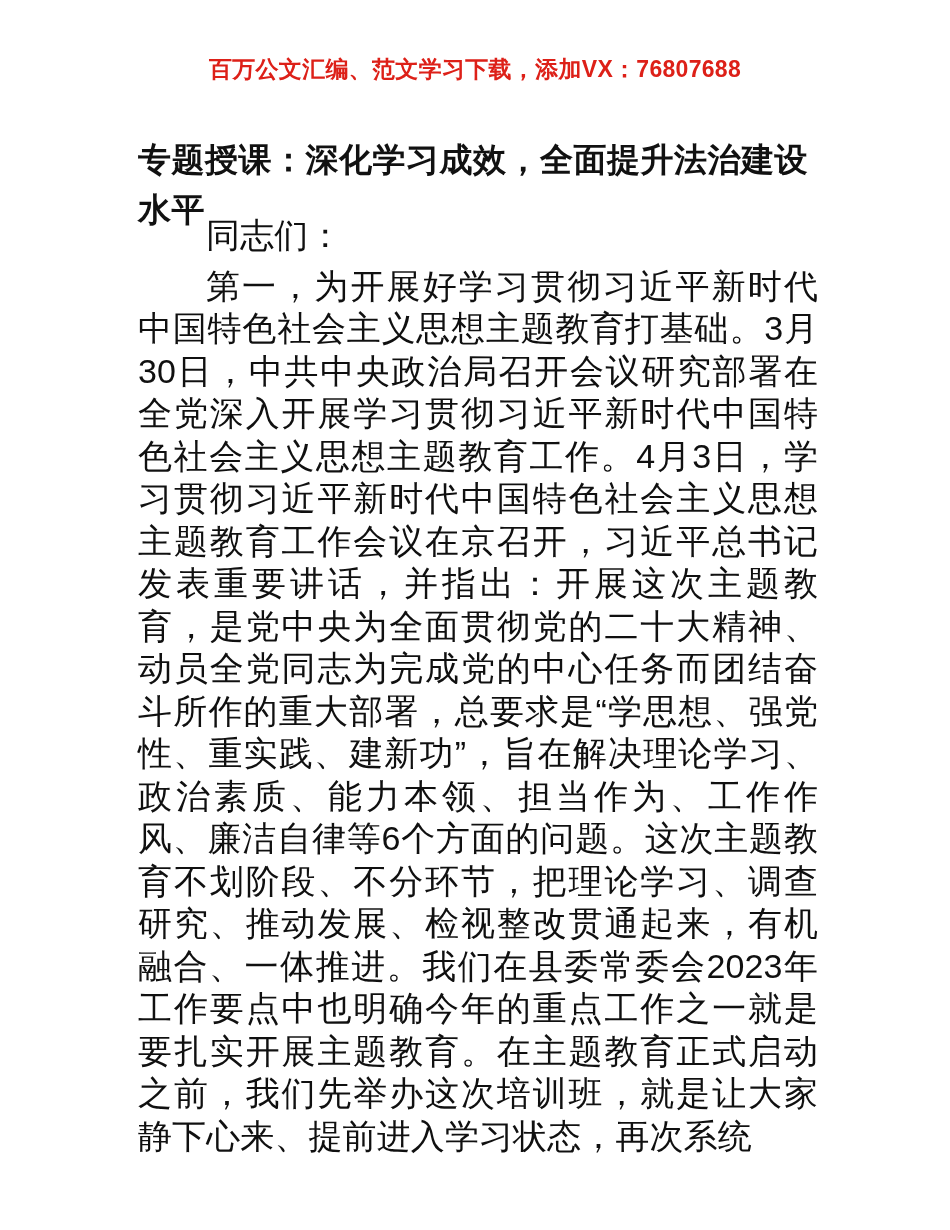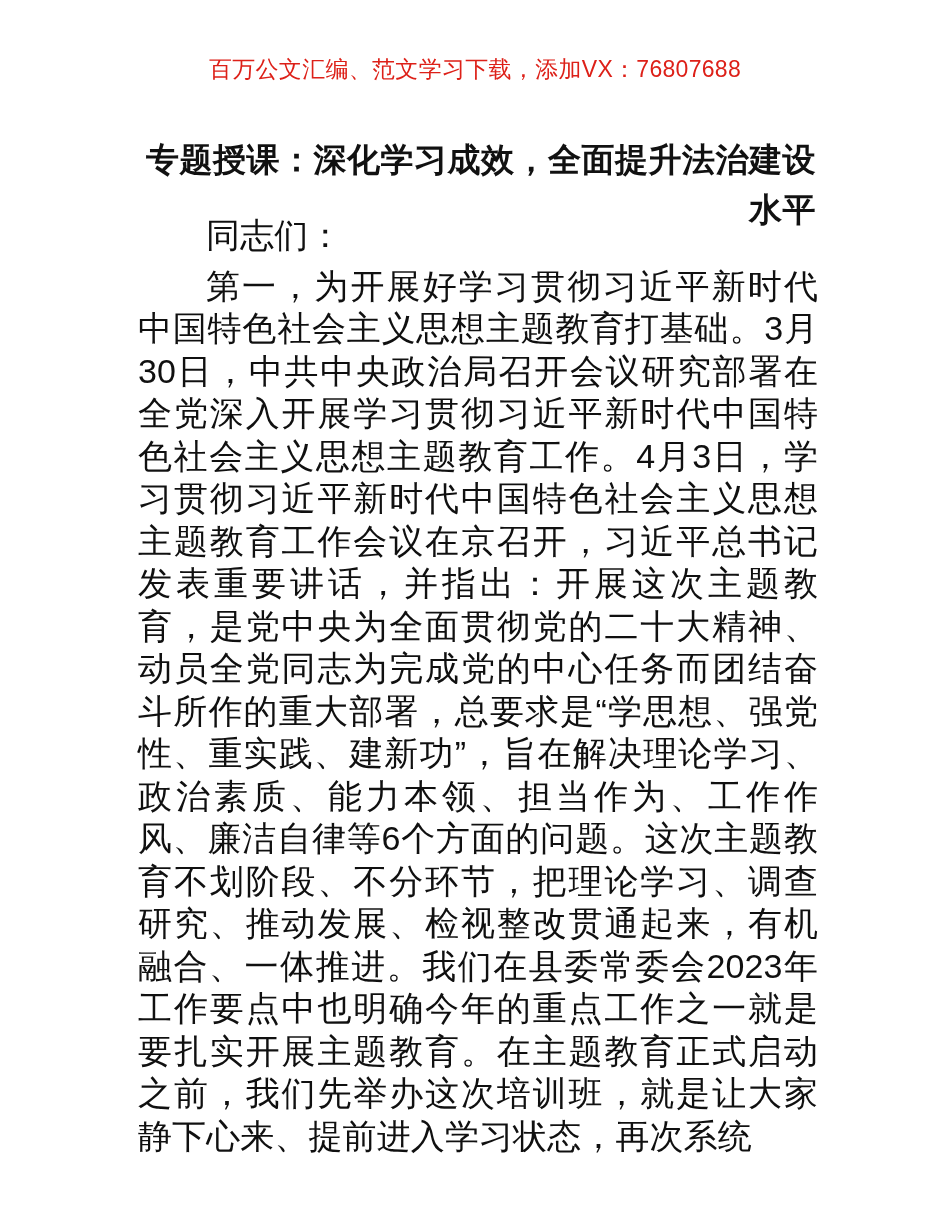--- a/index.html
+++ b/index.html
@@ -26,33 +26,33 @@
 
   
   .promo-header {
     position: absolute;
     top: 54px;
     left: 0;
     width: 950px;
     text-align: center;
     color: #dd2018;
     font-size: 23px;
-    font-weight: 400;
+    font-weight: 700;
     letter-spacing: 0.3px;
     line-height: 30px;
     white-space: nowrap;
   }
 
   
   .doc-title {
     position: absolute;
     top: 113px;
     left: 138px;
     width: 678px;
-    text-align: right;
+    text-align: left;
     font-size: 33px;
     font-weight: 700;
     line-height: 50px;
     letter-spacing: 0.5px;
     color: #111111;
   }
 
   
   .body-copy {
     position: absolute;

